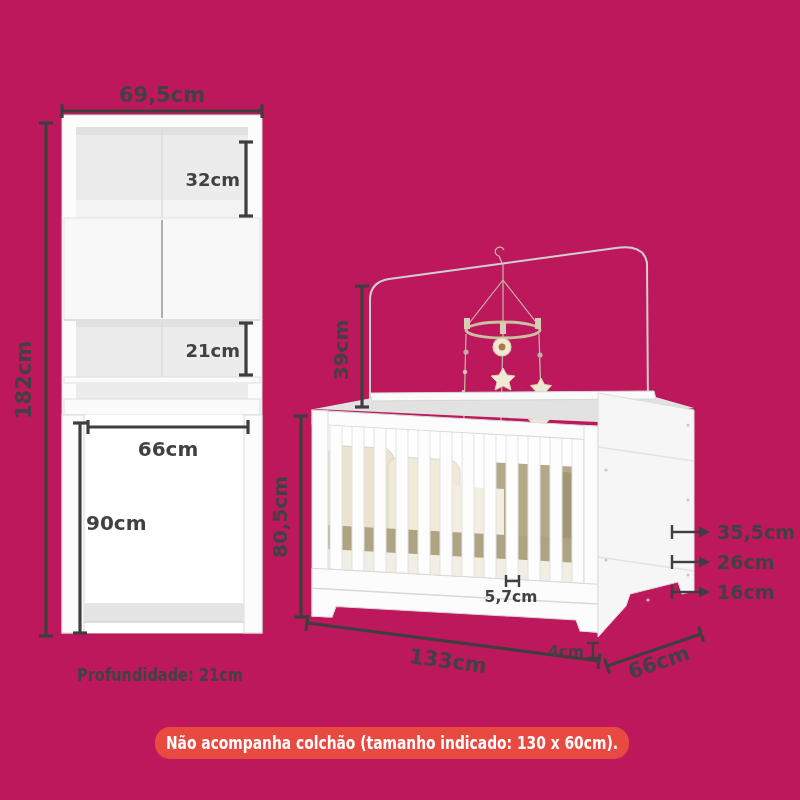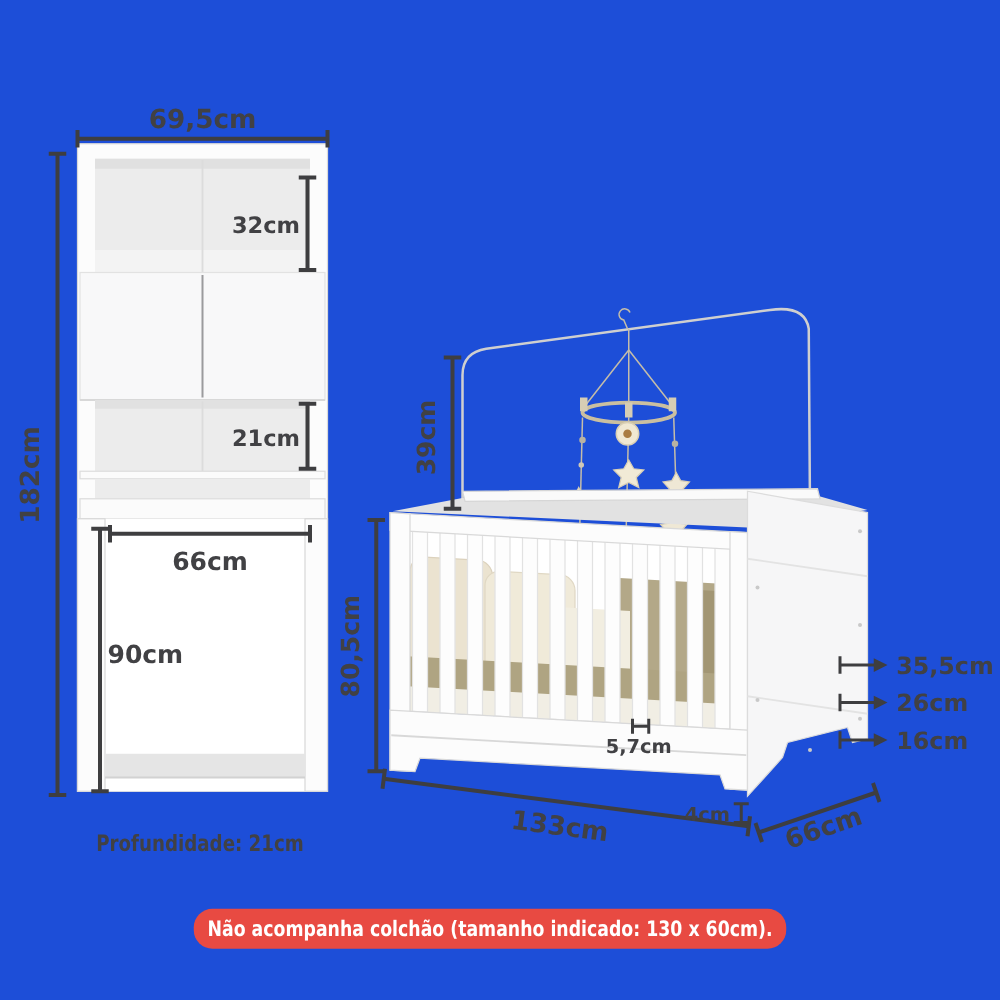--- a/index.html
+++ b/index.html
@@ -1,16 +1,16 @@
 <!DOCTYPE html>
 <html><head>
 <meta charset="utf-8">
 <style>
   html,body{margin:0;padding:0;background:#ffffff;}
-  .stage{width:800px;height:800px;position:relative;background:#1d4ed8;overflow:hidden;}
+  .stage{width:800px;height:800px;position:relative;background:#be185d;overflow:hidden;}
   svg{display:block;}
   .dim{stroke:#3e3e40;stroke-width:3.2;fill:none;}
   .dimthin{stroke:#3e3e40;stroke-width:2.4;fill:none;}
   .dim-label{font-family:"DejaVu Sans","Liberation Sans",sans-serif;font-weight:bold;fill:#414144;}
   .furn{fill:#fcfcfc;stroke:#d9d9d9;stroke-width:1;}
   .furn2{fill:#f6f6f7;stroke:#dcdcdc;stroke-width:1;}
   .seam{stroke:#e3e3e3;stroke-width:1.5;fill:none;}
   .wire{stroke:#cfcfcf;stroke-width:2;fill:none;}
   .mstring{stroke:#c5bda9;stroke-width:1.2;fill:none;}
 </style>

